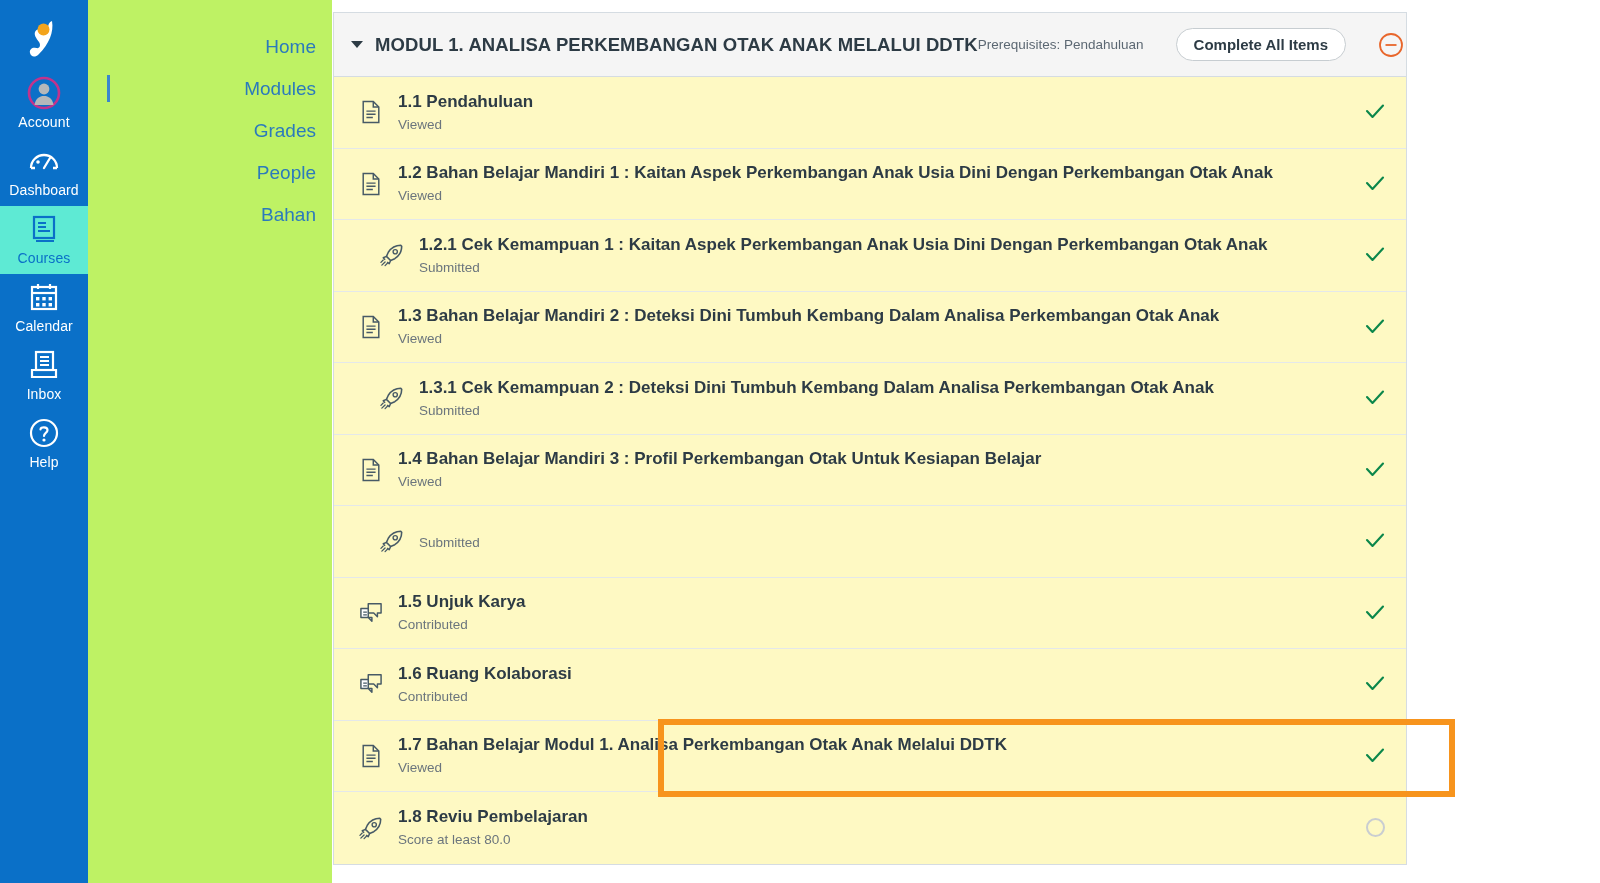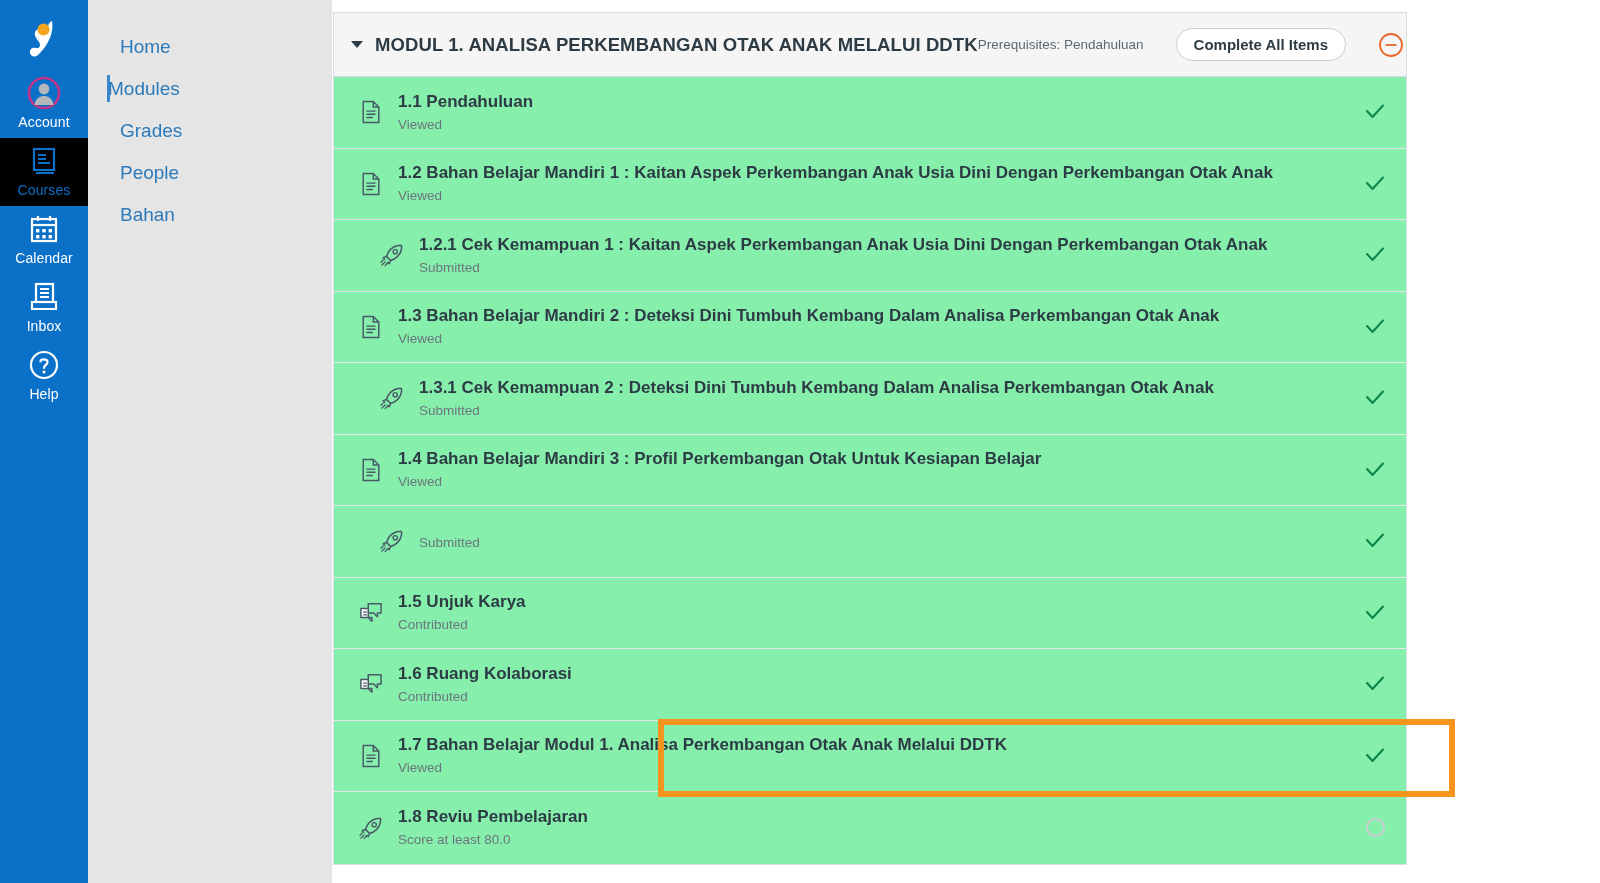--- a/index.html
+++ b/index.html
@@ -20,30 +20,31 @@
   }
   .logo-wrap {
     height: 62px; display: flex; align-items: center; justify-content: center;
   }
   .gnav-item {
     display: flex; flex-direction: column; align-items: center; justify-content: space-between;
     padding: 6px 0 7px 0;
     color: #ffffff; text-decoration: none; cursor: pointer;
   }
   .gnav-item .glabel { font-size: 14px; line-height: 18px; margin-top: 3px; letter-spacing: .1px; }
-  .gnav-item.active { background: #000000; }
+  .gnav-item.active { background: #5eead4; }
   .gnav-item.active .glabel { color: #0a70c8; }
   .gnav-ico { width: 34px; height: 34px; display:block; }
 
   
   .coursenav {
     width: 245px; flex: 0 0 245px;
-    background: #e5e5e5;
+    background: #bef264;
     padding: 26px 0 0 0;
     border-right: 1px solid #ffffff;
+    text-align: right;
   }
   .cnav-item {
     position: relative;
     display: block;
     font-size: 19px; line-height: 24px;
     color: #2b7abc;
     padding: 9px 16px 9px 32px;
     text-decoration: none; cursor: pointer;
   }
   .cnav-item.active { font-weight: normal; color: #2b7abc; padding-left: 20px; }
@@ -88,21 +89,21 @@
     padding: 7px 17px; cursor: pointer; white-space: nowrap;
     font-family: "Liberation Sans", sans-serif;
   }
   .minus-ico { width: 26px; height: 26px; cursor: pointer; display:block; }
 
   
   .mod-row {
     display: flex; align-items: center;
     height: 71.5px; padding: 0 16px 0 0;
     border-bottom: 1px solid #e4e8ea;
-    background: #86efac; position: relative;
+    background: #fef9c3; position: relative;
   }
   .mod-row:last-child { border-bottom: none; }
   .row-ico {
     width: 26px; height: 26px; flex: 0 0 26px;
     margin-left: 24px; margin-right: 14px;
     display: flex; align-items: center; justify-content: center;
     color: #475a66;
   }
   .mod-row.indent .row-ico { margin-left: 45px; }
   .row-text { display: flex; flex-direction: column; justify-content: center; min-width:0; }
@@ -146,20 +147,29 @@
 
     <a class="gnav-item">
       <svg class="gnav-ico" viewBox="0 0 34 34">
         <circle cx="17" cy="17" r="15" fill="none" stroke="#c2338c" stroke-width="2.6"></circle>
         <circle cx="17" cy="13" r="5.4" fill="#b5b8ba"></circle>
         <path d="M7.5 29 C8.5 22.5 12.5 20 17 20 C21.5 20 25.5 22.5 26.5 29 Z" fill="#b5b8ba"></path>
       </svg>
       <span class="glabel">Account</span>
     </a>
 
+    <a class="gnav-item">
+      <svg class="gnav-ico" viewBox="0 0 34 34">
+        <path d="M4 24 A13 13 0 0 1 30 24" fill="none" stroke="#ffffff" stroke-width="2.3"></path>
+        <path d="M4 24 L8 24 M30 24 L26 24" stroke="#ffffff" stroke-width="2.3"></path>
+        <path d="M17 24 L23 14" stroke="#ffffff" stroke-width="2.3" stroke-linecap="round"></path>
+        <circle cx="11" cy="18" r="1.8" fill="#ffffff"></circle>
+      </svg>
+      <span class="glabel">Dashboard</span>
+    </a>
 
     <a class="gnav-item active">
       <svg class="gnav-ico" viewBox="0 0 34 34">
         <rect x="7" y="5" width="20" height="21" fill="none" stroke="#0a70c8" stroke-width="2.2"></rect>
         <path d="M11 11 h8 M11 15 h8 M11 19 h12" stroke="#0a70c8" stroke-width="2"></path>
         <path d="M7 26 h20 M9 29 h18" stroke="#0a70c8" stroke-width="2"></path>
       </svg>
       <span class="glabel">Courses</span>
     </a>
 

